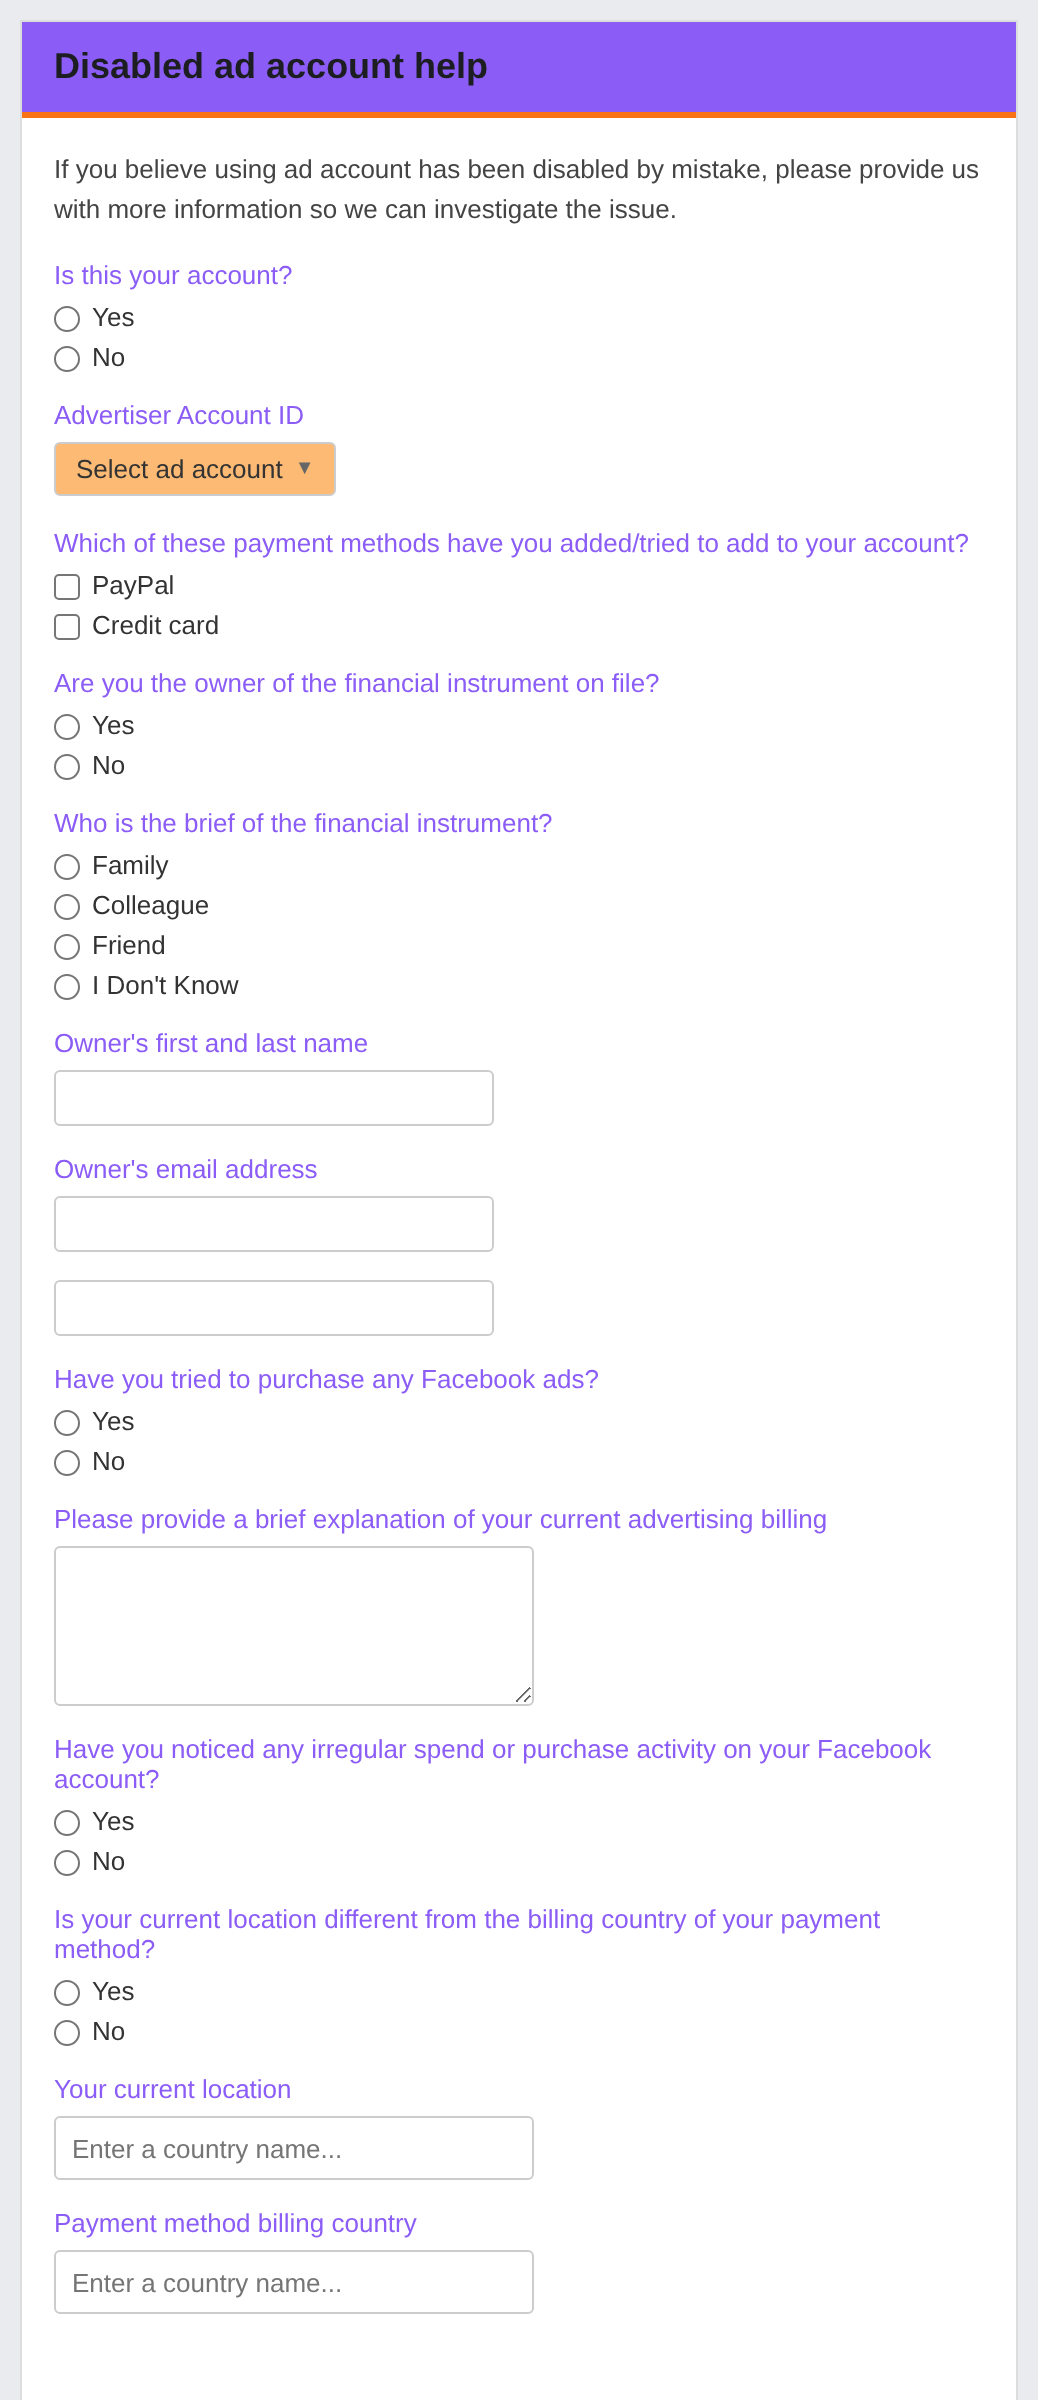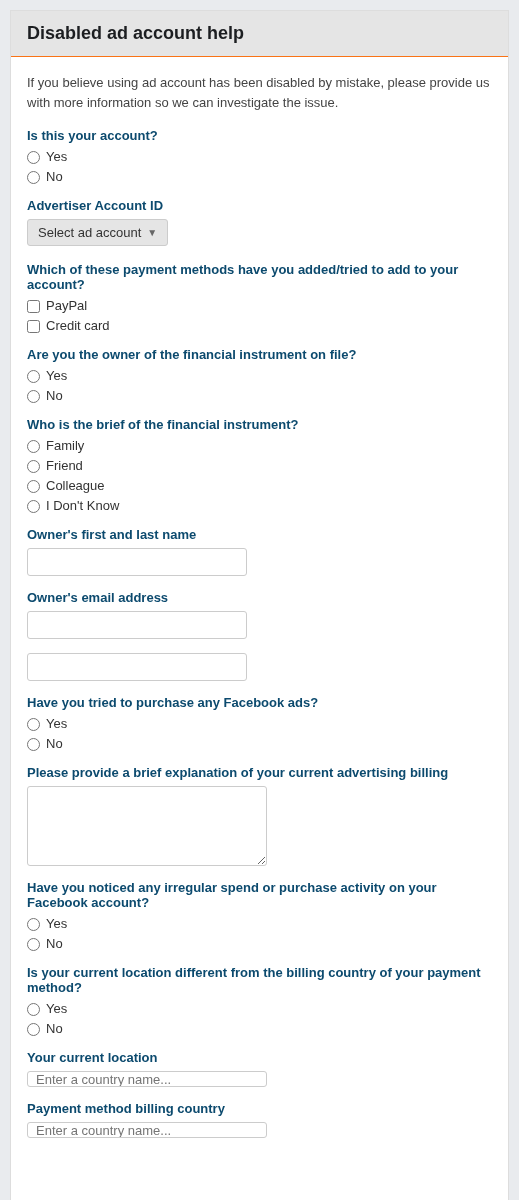--- a/index.html
+++ b/index.html
@@ -13,22 +13,22 @@
       padding: 10px;
     }
     .container {
       background: #fff;
       width: 519px;
       min-height: 1200px;
       border: 1px solid #ddd;
       padding: 0;
     }
     .header {
-      background: #e5e5e5;
-      border-bottom: 1px solid #f97316;
+      background: #8b5cf6;
+      border-bottom: 3px solid #f97316;
       padding: 12px 16px;
     }
     .header h1 {
       font-size: 18px;
       font-weight: bold;
       color: #1c1e21;
     }
     .content {
       padding: 16px;
     }
@@ -36,42 +36,42 @@
       font-size: 13px;
       color: #444;
       margin-bottom: 16px;
       line-height: 1.5;
     }
     .section {
       margin-bottom: 14px;
     }
     .section-label {
       font-size: 13px;
-      color: #0c4a6e;
+      color: #8b5cf6;
       margin-bottom: 6px;
-      font-weight: bold;
+      font-weight: normal;
     }
     .radio-option, .checkbox-option {
       display: flex;
       align-items: flex-end;
       margin-bottom: 5px;
       font-size: 13px;
       color: #333;
     }
     .radio-option input[type="radio"],
     .checkbox-option input[type="checkbox"] {
       margin-right: 6px;
       cursor: pointer;
     }
     .select-btn {
       display: inline-flex;
       align-items: center;
       padding: 5px 10px;
       border: 1px solid #ccc;
-      background: #e5e5e5;
+      background: #fdba74;
       border-radius: 3px;
       font-size: 13px;
       color: #333;
       cursor: pointer;
       margin-bottom: 2px;
     }
     .select-btn .arrow {
       margin-left: 6px;
       font-size: 10px;
       color: #666;
@@ -92,21 +92,21 @@
       border: 1px solid #ccc;
       border-radius: 3px;
       padding: 6px 8px;
       font-size: 13px;
       color: #333;
       display: block;
       resize: vertical;
     }
     .country-input {
       width: 240px;
-      height: 16px;
+      height: 32px;
       border: 1px solid #ccc;
       border-radius: 3px;
       padding: 4px 8px;
       font-size: 13px;
       color: #aaa;
       display: block;
     }
   </style>
 </head>
 <body>
@@ -164,28 +164,28 @@
       </div>
     </div>
 
     <div class="section">
       <div class="section-label">Who is the brief of the financial instrument?</div>
       <div class="radio-option">
         <input type="radio" name="who_owner" id="wo_family" style="">
         <label for="wo_family">Family</label>
       </div>
       <div class="radio-option">
+        <input type="radio" name="who_owner" id="wo_colleague" style="">
+        <label for="wo_colleague">Colleague</label>
+      </div>
+      <div class="radio-option">
         <input type="radio" name="who_owner" id="wo_friend" style="">
         <label for="wo_friend">Friend</label>
       </div>
       <div class="radio-option">
-        <input type="radio" name="who_owner" id="wo_colleague" style="">
-        <label for="wo_colleague">Colleague</label>
-      </div>
-      <div class="radio-option">
         <input type="radio" name="who_owner" id="wo_dontknow" style="">
         <label for="wo_dontknow">I Don't Know</label>
       </div>
     </div>
 
     <div class="section">
       <div class="section-label">Owner's first and last name</div>
       <input type="text" class="text-input" style="">
     </div>
 

